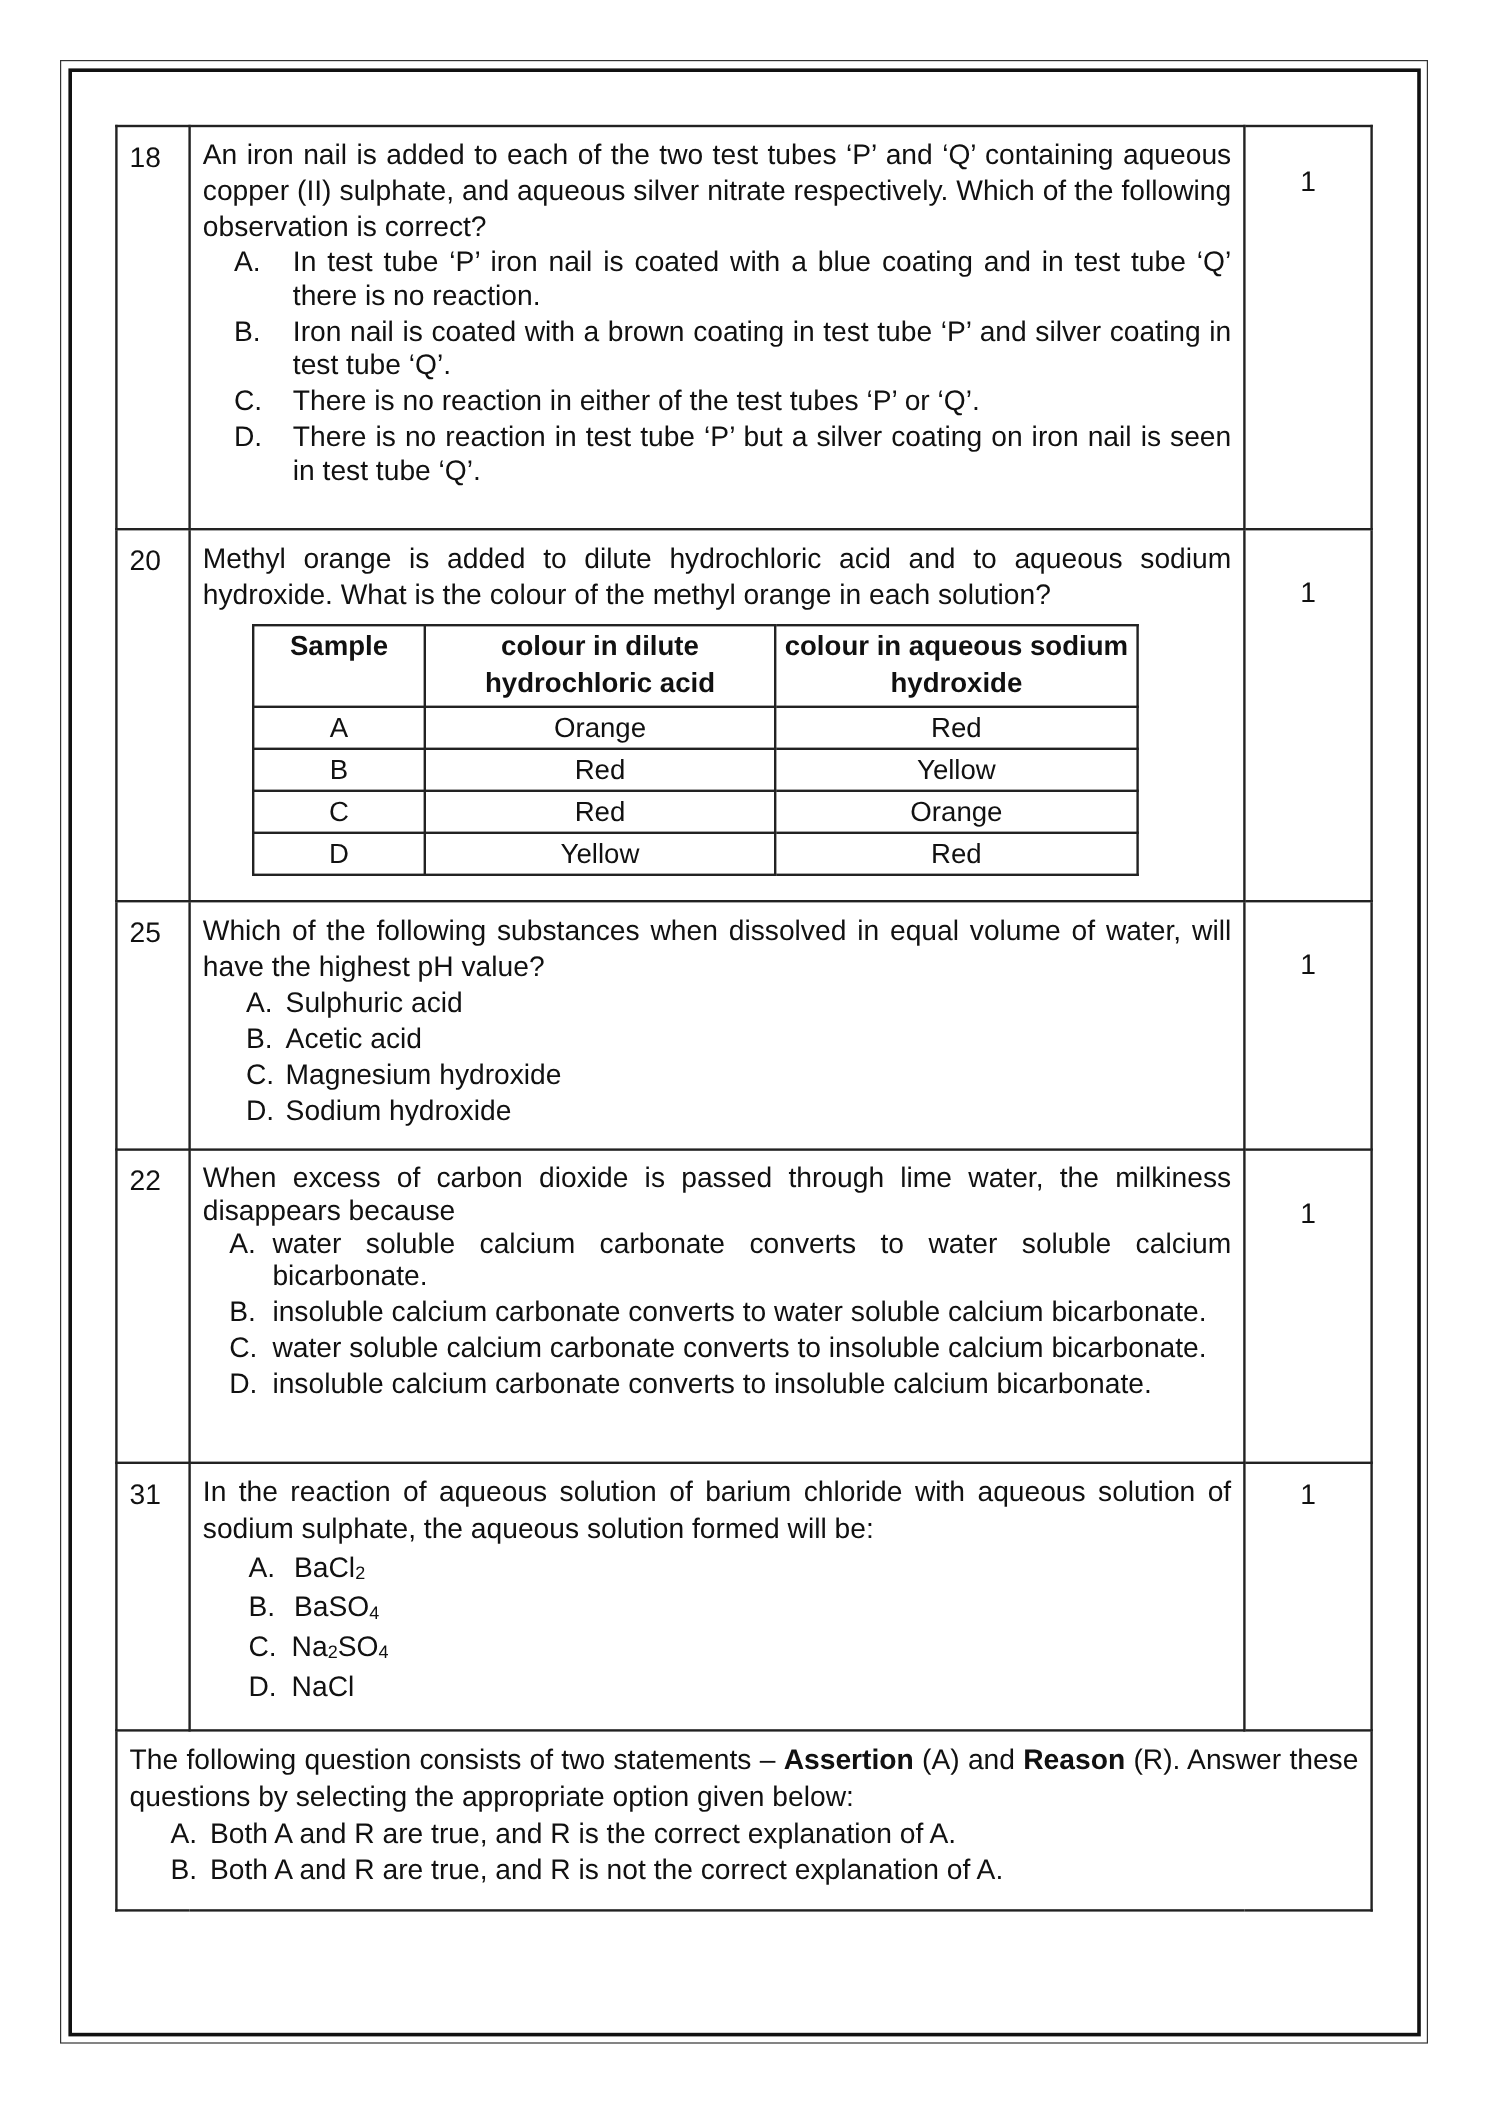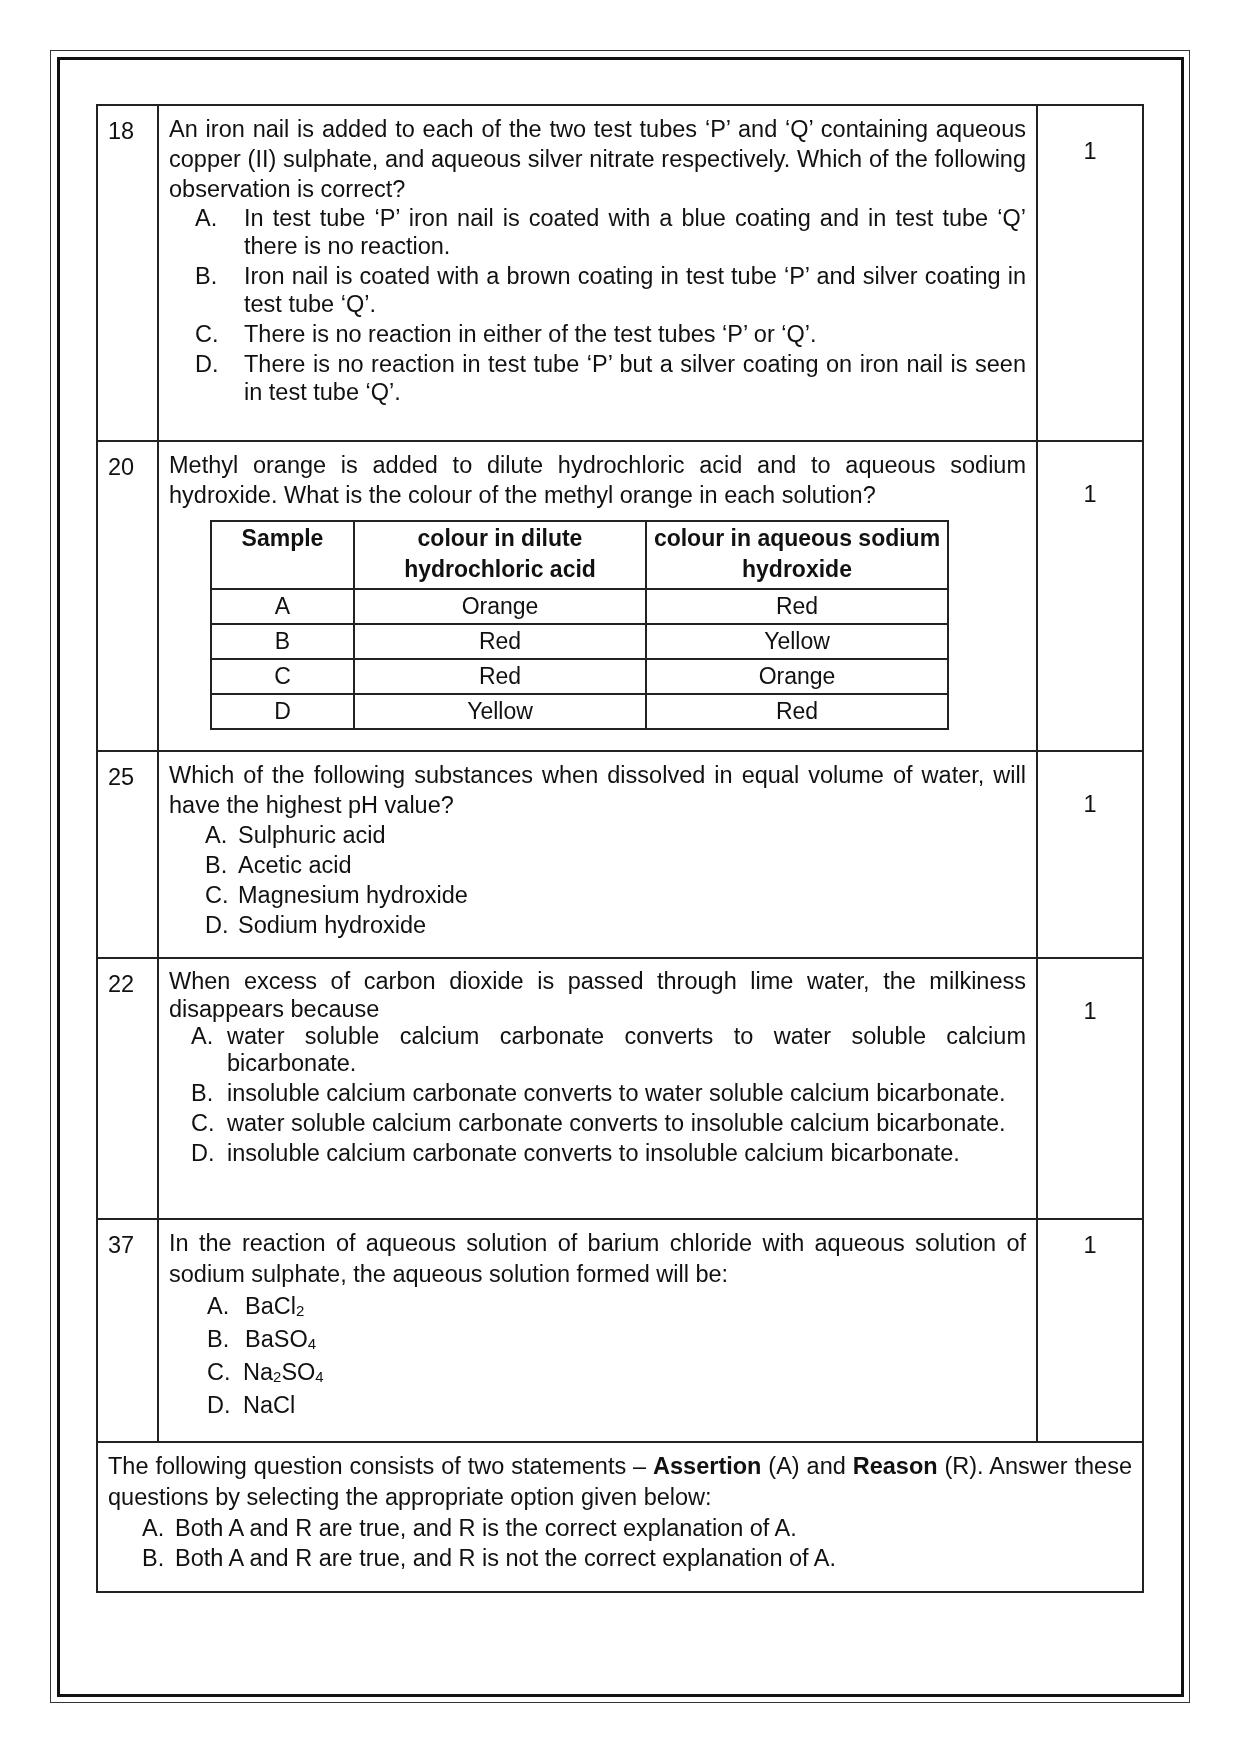--- a/index.html
+++ b/index.html
@@ -163,21 +163,21 @@
           </div>
       <div class="opt">
             <span class="l">D.</span>
             <span class="t">insoluble calcium carbonate converts to insoluble calcium bicarbonate.</span>
           </div>
     </td>
     <td class="mrk" style="padding-top:37px">1</td>
   </tr>
 
   <tr style="height:223px">
-    <td class="num">37</td>
+    <td class="num">31</td>
     <td class="txt q23">
       <div style="line-height:31px">In the reaction of aqueous solution of barium chloride with aqueous solution of sodium sulphate, the aqueous solution formed will be:</div>
       <div class="opt">
             <span class="l">A.</span>
             <span class="t formula">BaCl<sub>2</sub></span>
           </div>
       <div class="opt">
             <span class="l">B.</span>
             <span class="t formula">BaSO<sub>4</sub></span>
           </div>

